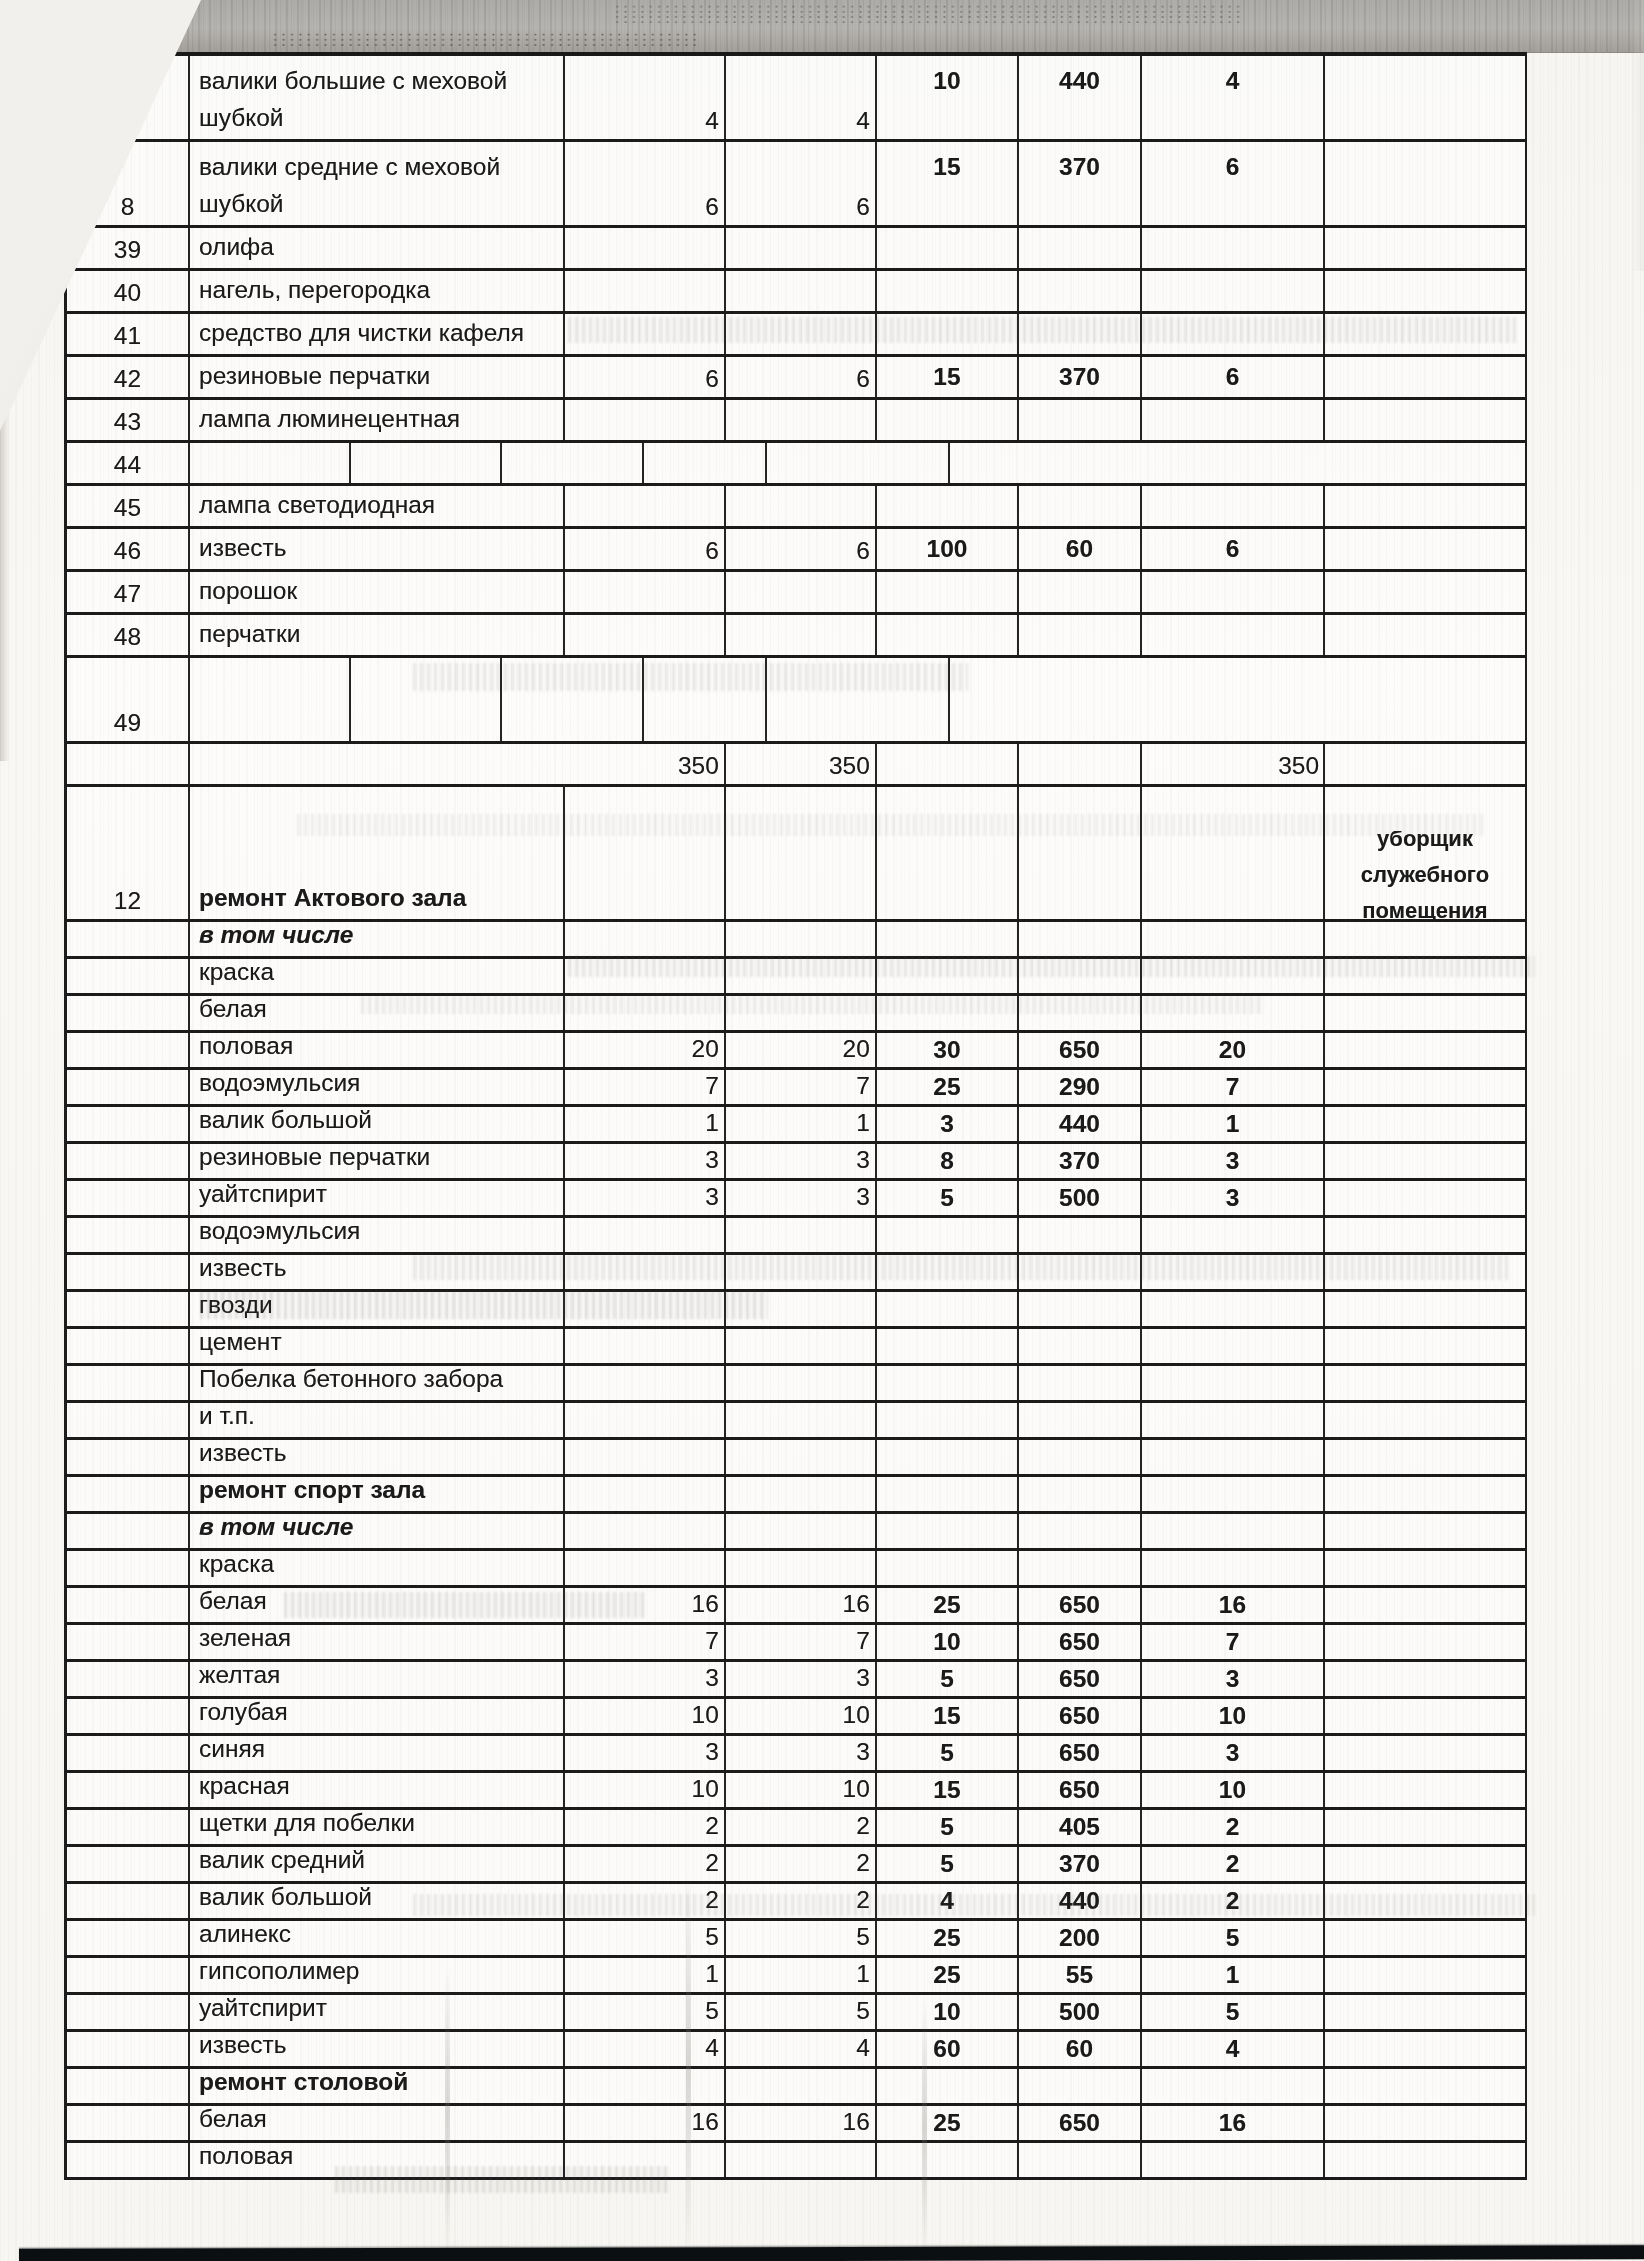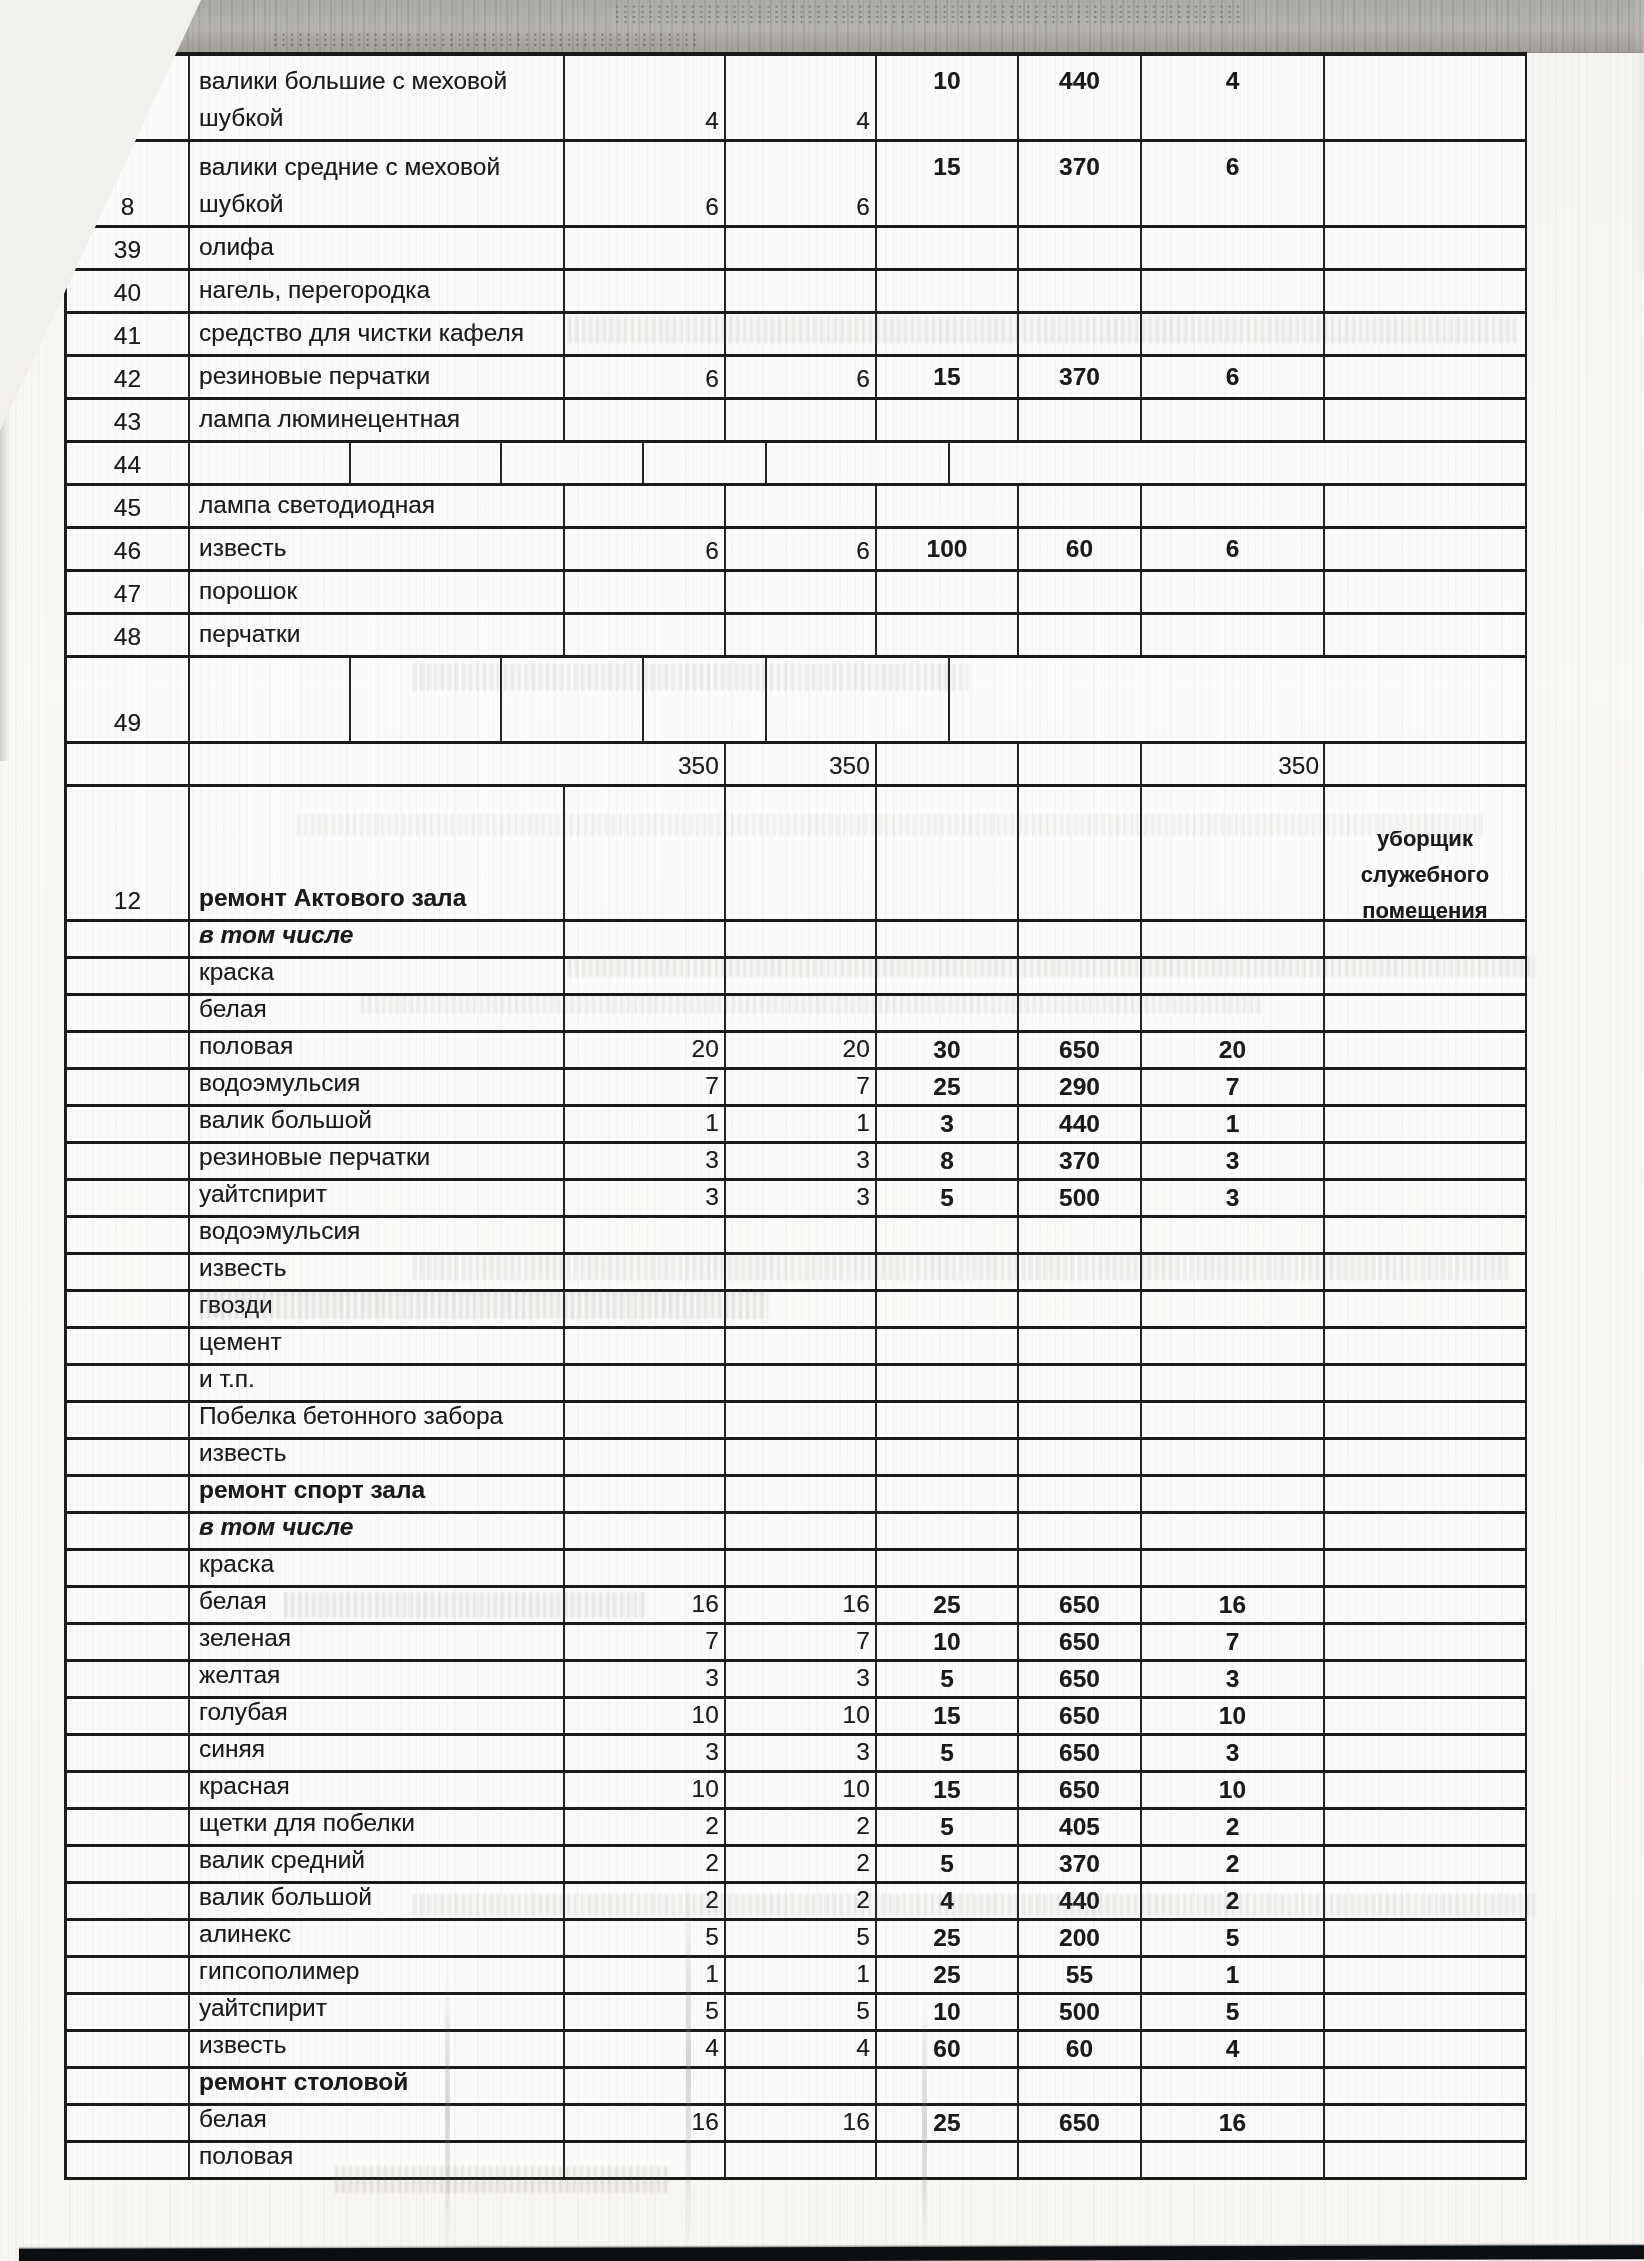--- a/index.html
+++ b/index.html
@@ -338,31 +338,31 @@
         <div class="cell c-name">цемент</div>
         <div class="cell cv0"></div>
         <div class="cell cv1"></div>
         <div class="cell cv2"></div>
         <div class="cell cv3"></div>
         <div class="cell cv4"></div>
         <div class="cell c-note"></div>
       </div>
       <div class="trow lo">
         <div class="cell c-num"></div>
+        <div class="cell c-name">Побелка бетонного забора</div>
+        <div class="cell cv0"></div>
+        <div class="cell cv1"></div>
+        <div class="cell cv2"></div>
+        <div class="cell cv3"></div>
+        <div class="cell cv4"></div>
+        <div class="cell c-note"></div>
+      </div>
+      <div class="trow lo">
+        <div class="cell c-num"></div>
         <div class="cell c-name">и т.п.</div>
-        <div class="cell cv0"></div>
-        <div class="cell cv1"></div>
-        <div class="cell cv2"></div>
-        <div class="cell cv3"></div>
-        <div class="cell cv4"></div>
-        <div class="cell c-note"></div>
-      </div>
-      <div class="trow lo">
-        <div class="cell c-num"></div>
-        <div class="cell c-name">Побелка бетонного забора</div>
         <div class="cell cv0"></div>
         <div class="cell cv1"></div>
         <div class="cell cv2"></div>
         <div class="cell cv3"></div>
         <div class="cell cv4"></div>
         <div class="cell c-note"></div>
       </div>
       <div class="trow lo">
         <div class="cell c-num"></div>
         <div class="cell c-name">известь</div>

